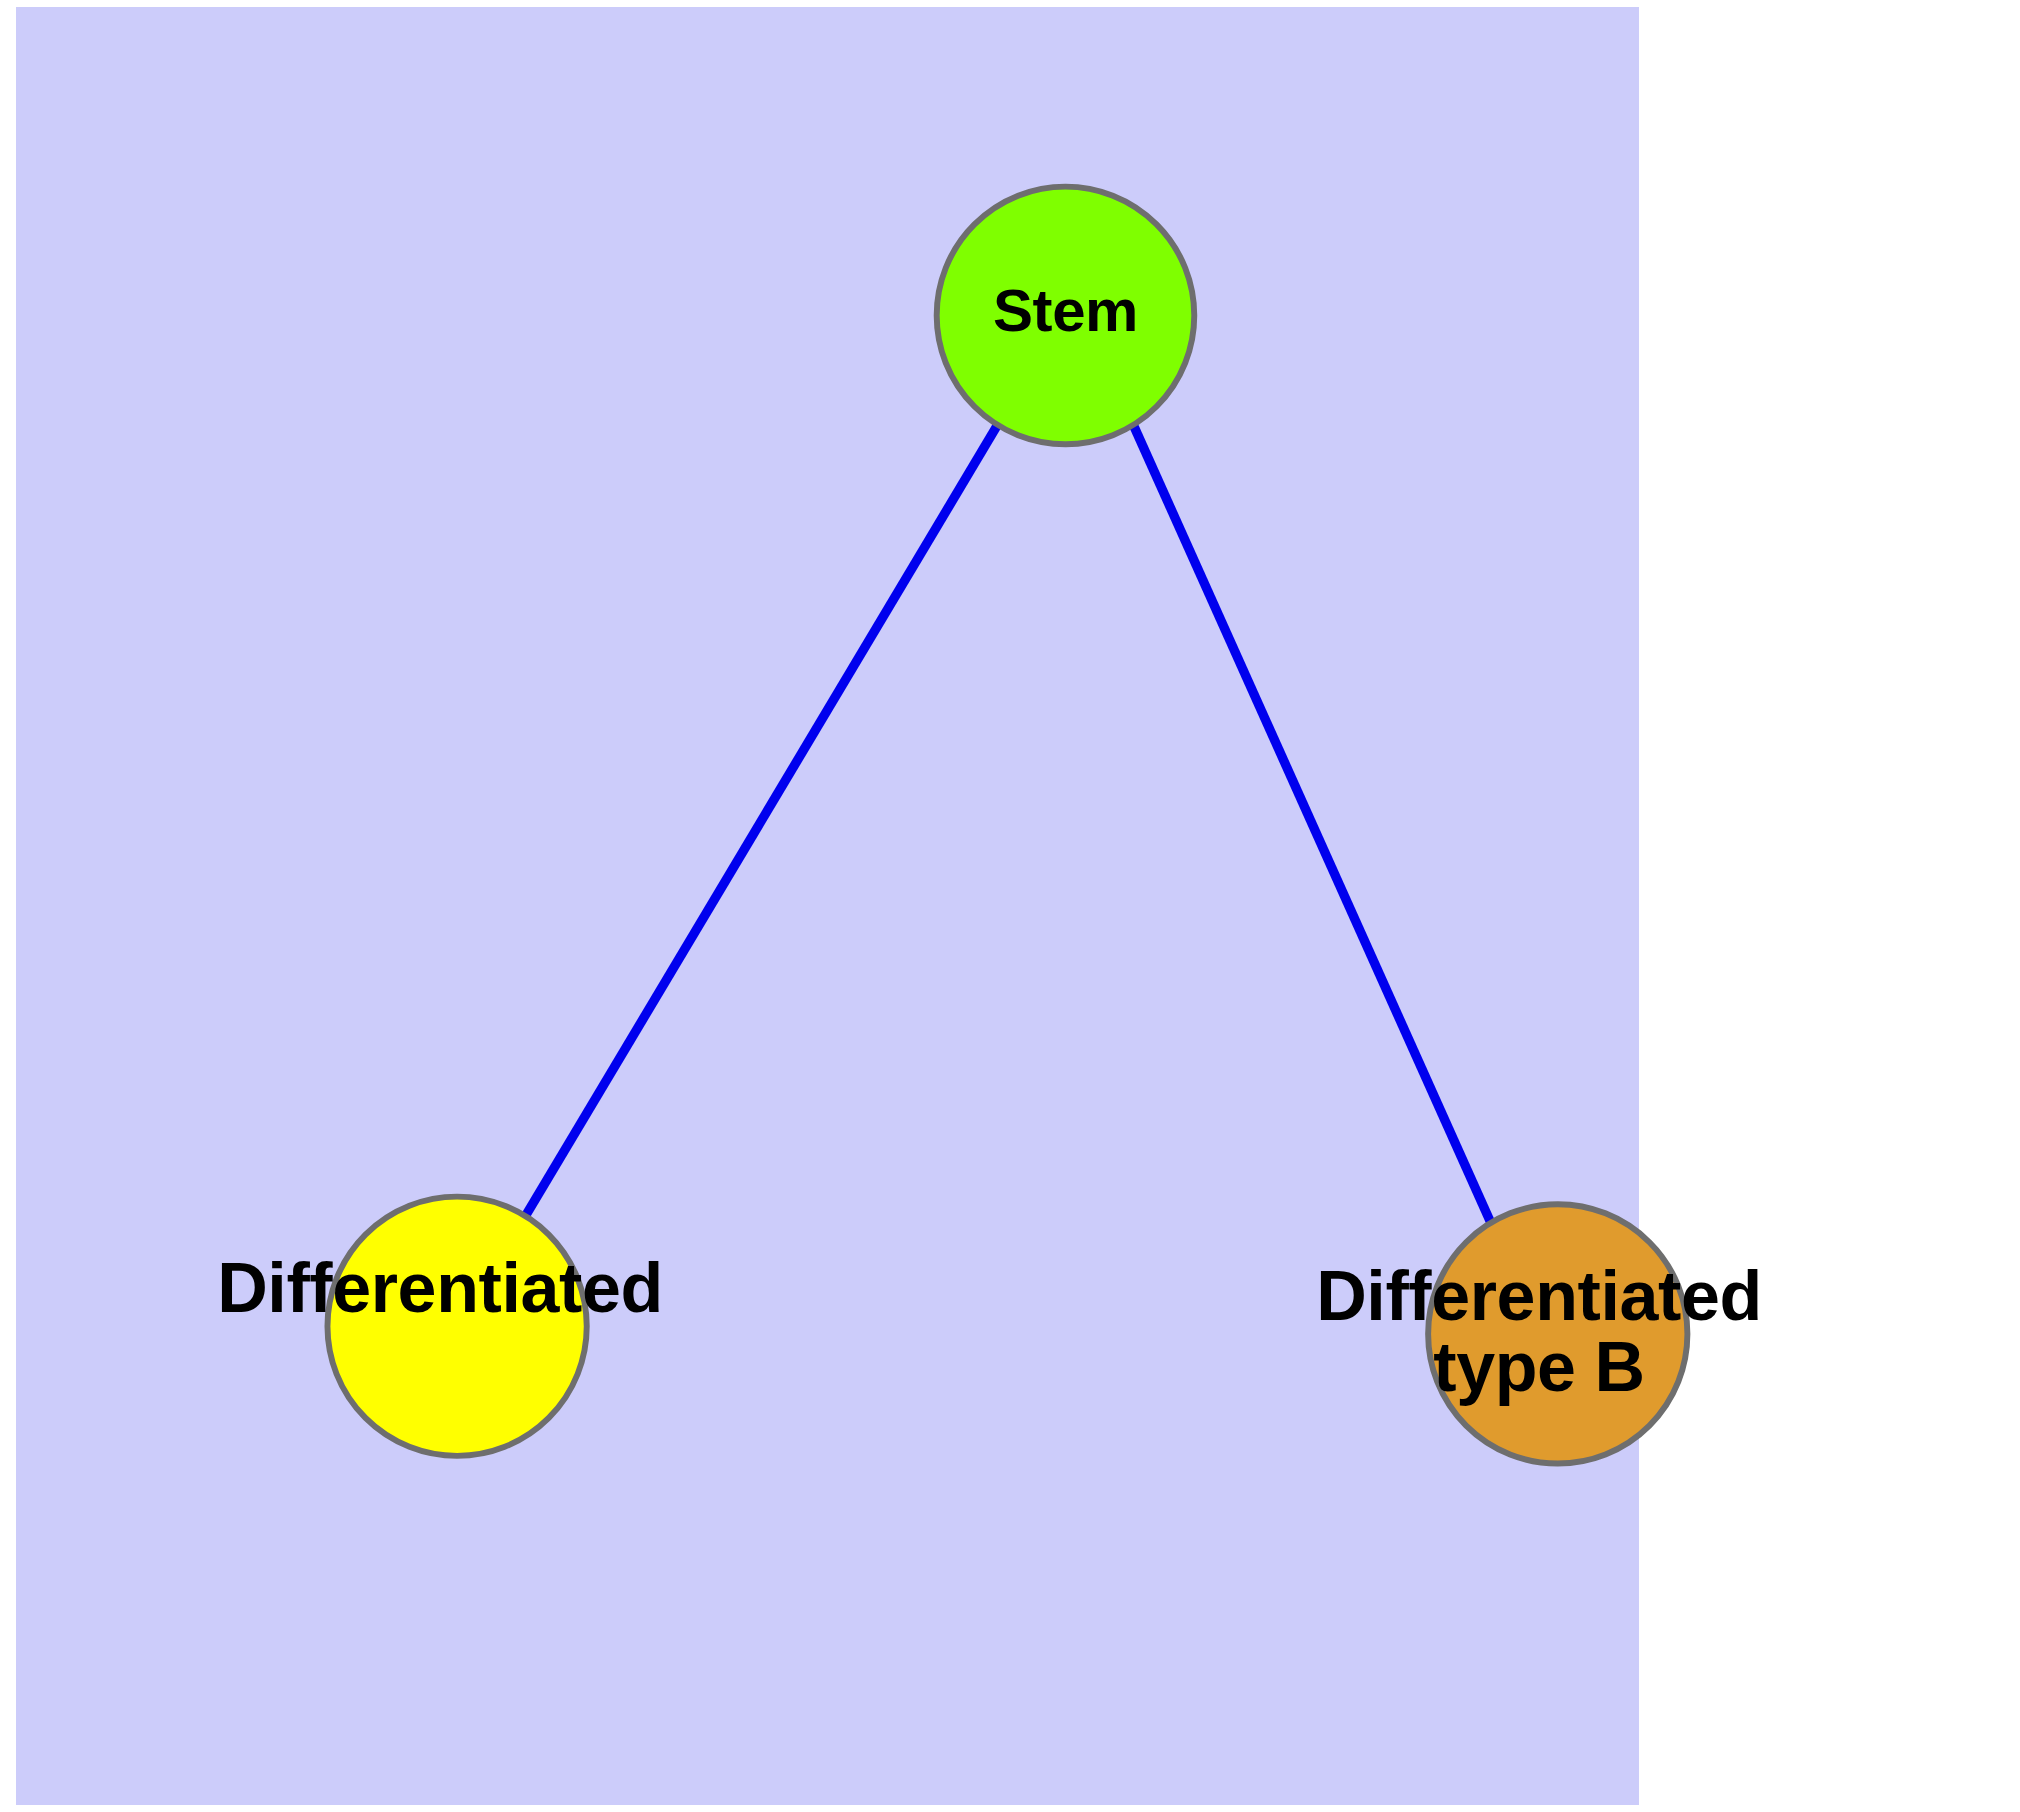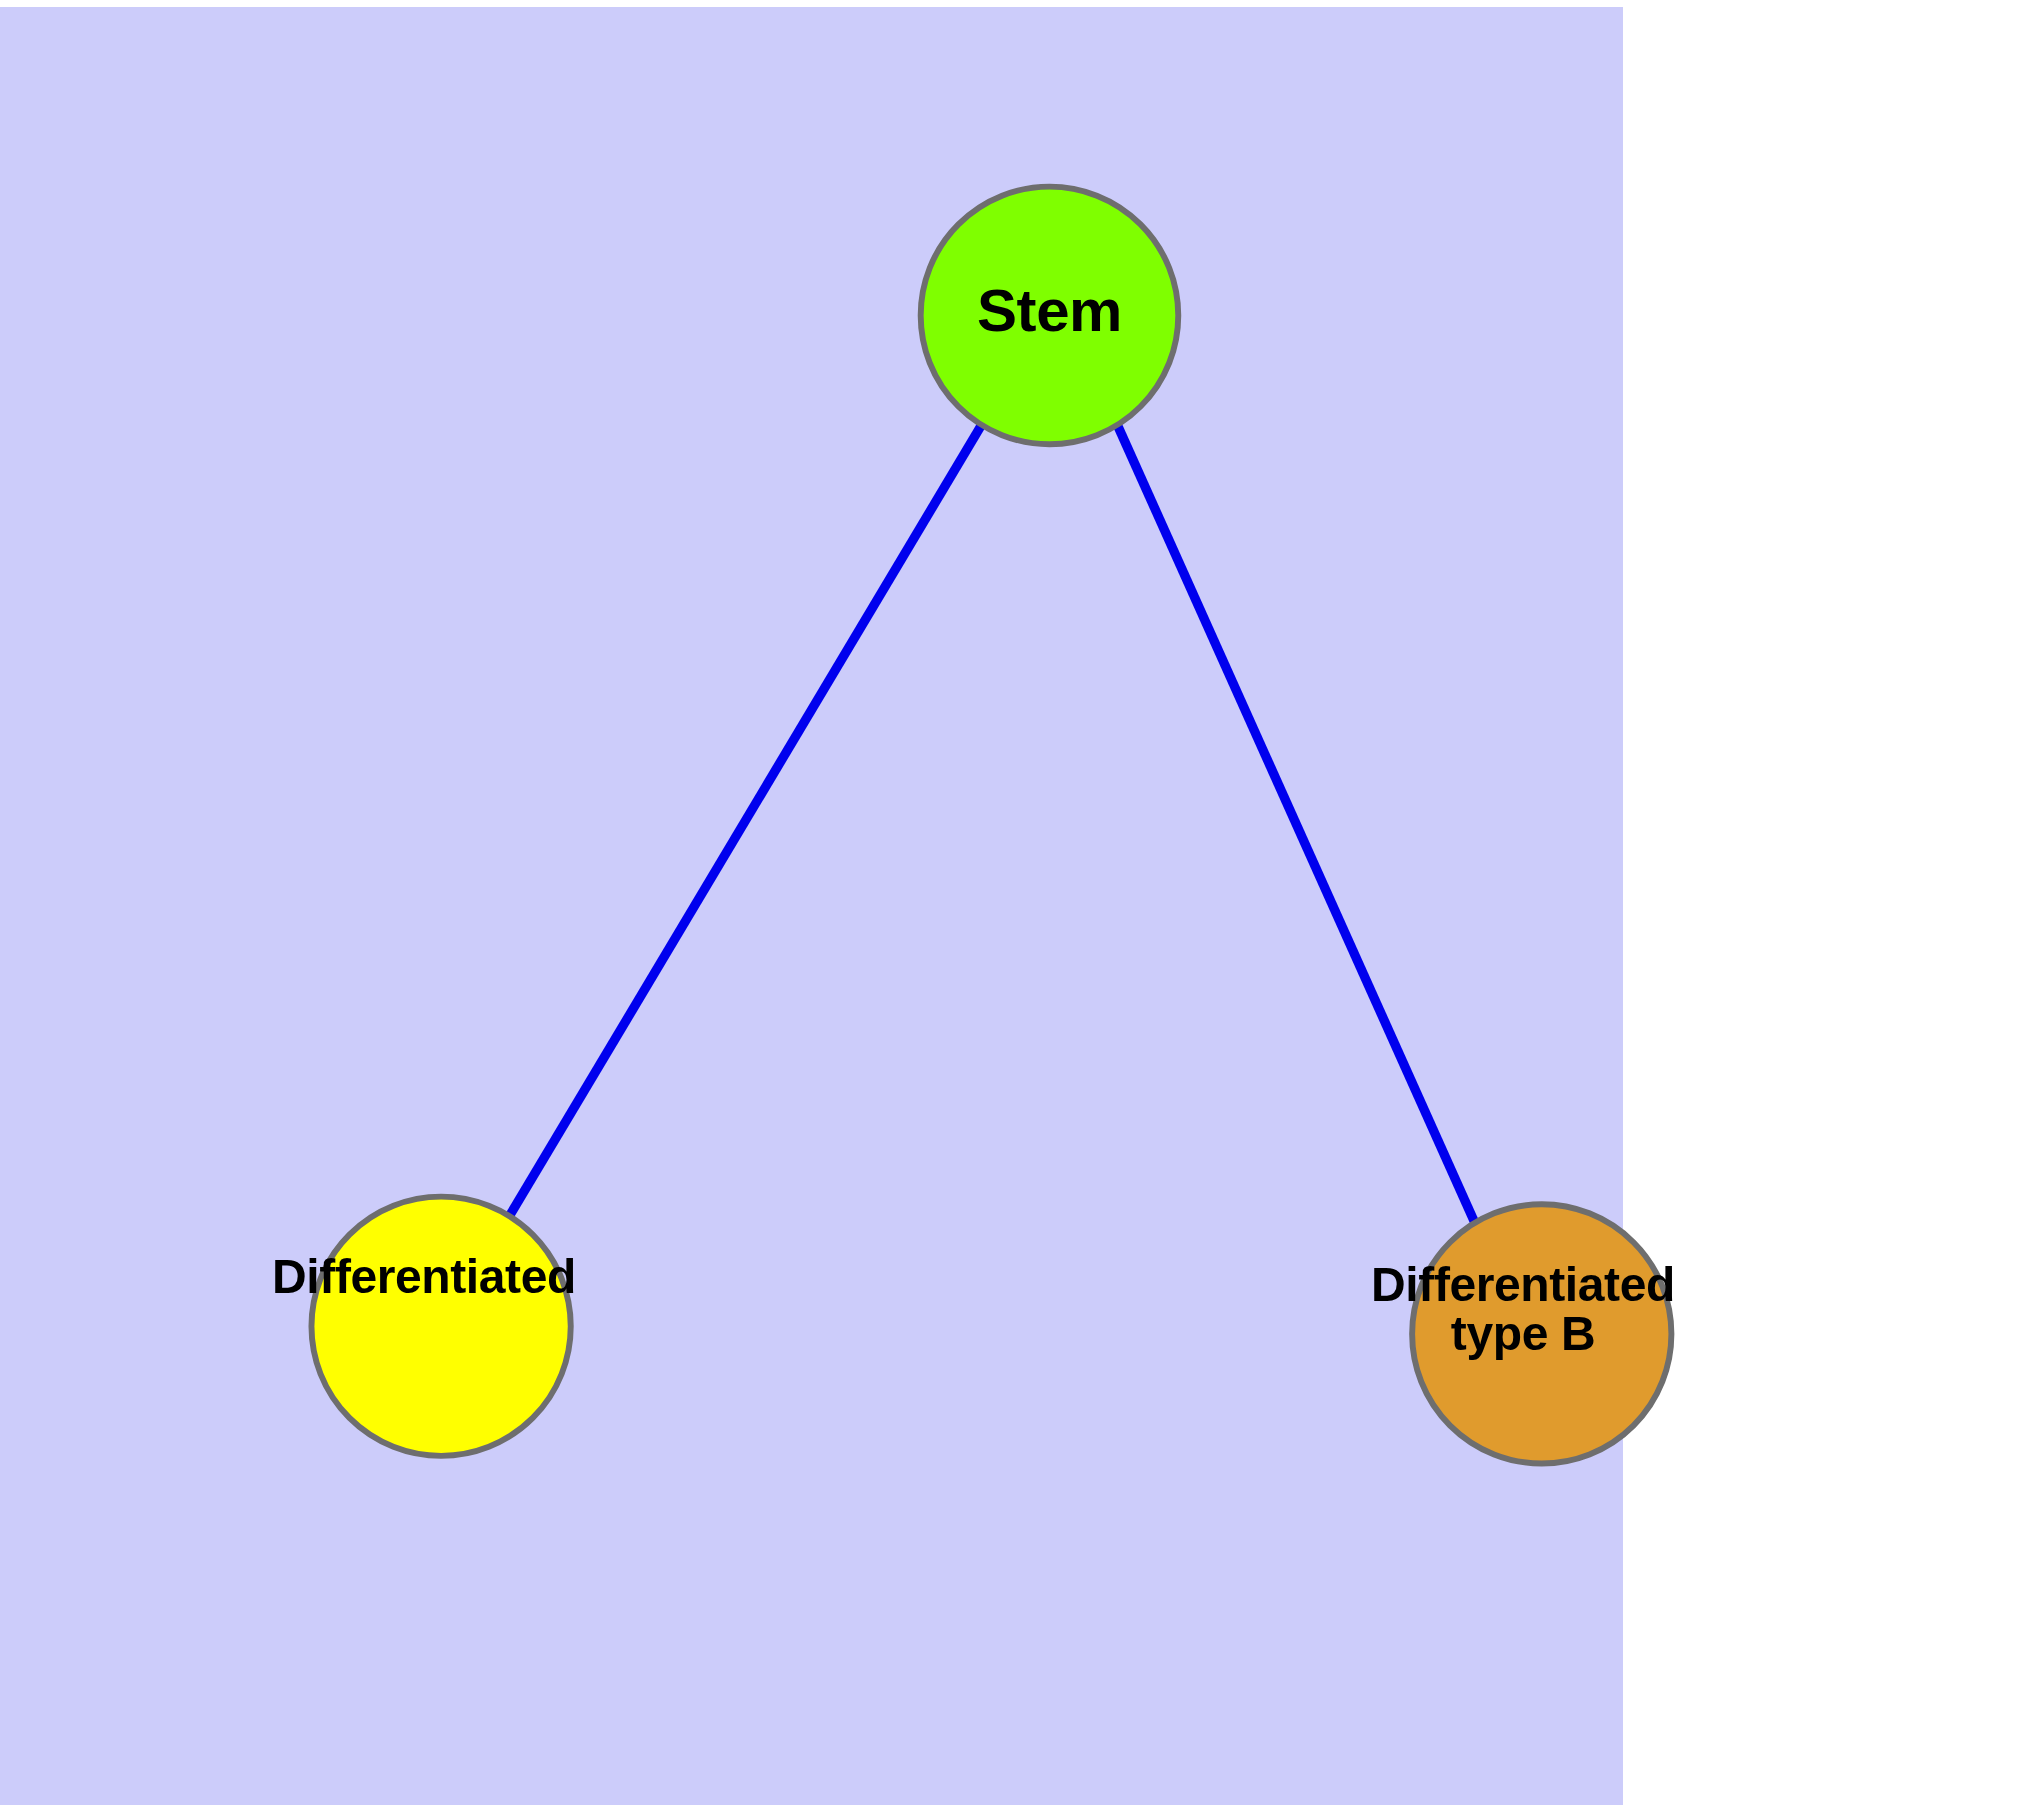--- a/index.html
+++ b/index.html
@@ -11,21 +11,21 @@
   #stage {
     position: relative;
     width: 2021px;
     height: 1812px;
     overflow: hidden;
     background: #ffffff;
     font-family: "Liberation Sans", "DejaVu Sans", sans-serif;
   }
   #canvas {
     position: absolute;
-    left: 0;
+    left: 16px;
     top: 6.8px;
     width: 1623px;
     height: 1798px;
     background: #ccccfa;
   }
   #graph-svg {
     position: absolute;
     left: 0;
     top: 0;
     width: 2021px;
@@ -49,21 +49,21 @@
     text-align: center;
     line-height: 1.02;
     white-space: nowrap;
     letter-spacing: -0.4px;
     -webkit-font-smoothing: antialiased;
   }
   .node-label.root {
     font-size: 60px;
   }
   .node-label.leaf {
-    font-size: 48px;
+    font-size: 70px;
   }
   .label-line { display: block; }
 </style>
 </head>
 <body>
 
 <div id="stage">
   <div id="canvas">
 
     <svg id="graph-svg" viewBox="0 0 2384 2122" xmlns="http://www.w3.org/2000/svg">

